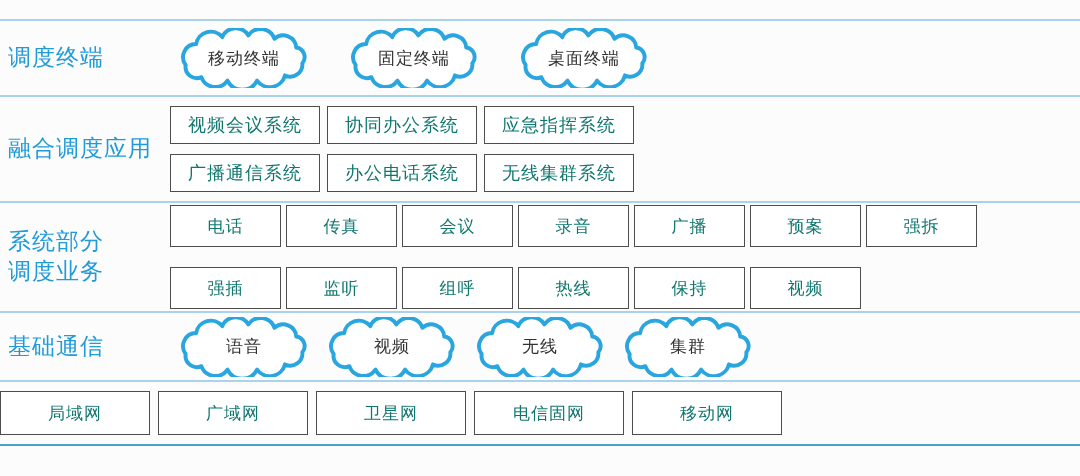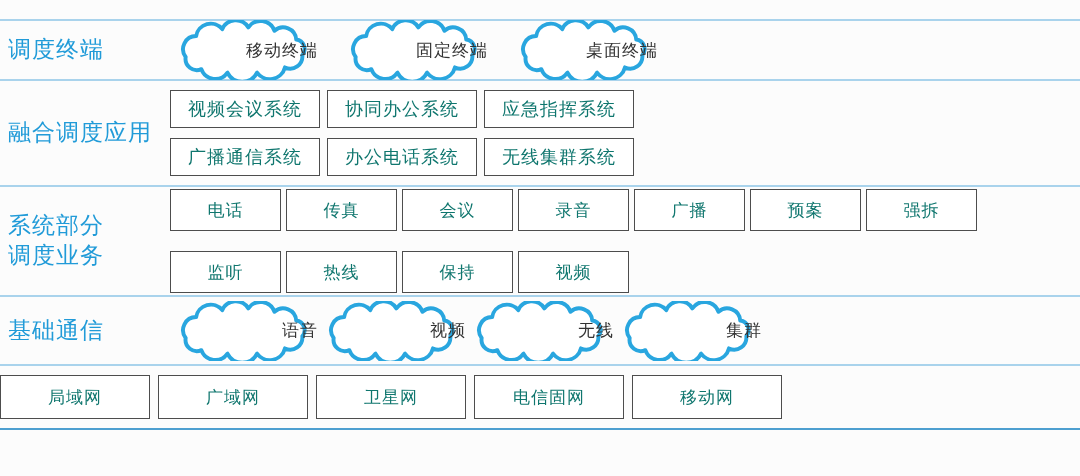--- a/index.html
+++ b/index.html
@@ -11,37 +11,37 @@
     box-sizing:border-box;
     padding-top:19px;
     overflow:hidden;
   }
   .row{
     display:flex;align-items:center;
     border-top:2px solid #a9d3ec;
     box-sizing:border-box;
     width:1080px;
   }
-  .row-terminals{height:60px;font-family:Liberation Serif, serif;}
+  .row-terminals{height:76px;font-family:Liberation Serif, serif;}
   .row-apps{height:106px;}
   .row-services{height:110px;}
   .row-comm{height:69px;}
   .row-networks{height:64px;}
   .bottom-line{width:1080px;height:0;border-top:2px solid #4d9fd0;}
   .row-label{
     width:170px;min-width:170px;
     padding-left:8px;box-sizing:border-box;
     color:#219bd8;font-size:23px;letter-spacing:1px;line-height:1.3;
   }
   .clouds-row{display:flex;align-items:center;}
   .clouds-row.wide-gap{gap:22px;}
   .clouds-row.tight-gap{gap:0;}
   .cloud{
     position:relative;width:148px;height:60px;
-    display:flex;align-items:center;justify-content:flex-end;
+    display:flex;align-items:center;justify-content:center;
   }
   .cloud svg{position:absolute;left:0;top:0;width:100%;height:100%;overflow:visible;}
   .cloud-text{position:relative;font-size:17px;color:#333;letter-spacing:1px;}
   .box{
     border:1.5px solid #4d4d4d;background:#ffffff;
     display:flex;align-items:center;justify-content:center;
     color:#0f766e;box-sizing:border-box;letter-spacing:1px;
   }
   .apps-grid{display:grid;grid-template-columns:repeat(3,150px);gap:10px 7px;}
   .apps-grid .box{height:38px;font-size:18px;}
@@ -106,21 +106,23 @@
       <span style="display:block">调度业务</span>
     </div>
     <div class="svc-grid">
       <div class="box">电话</div>
       <div class="box">传真</div>
       <div class="box">会议</div>
       <div class="box">录音</div>
       <div class="box">广播</div>
       <div class="box">预案</div>
       <div class="box">强拆</div>
+      <div class="box">强插</div>
       <div class="box">监听</div>
+      <div class="box">组呼</div>
       <div class="box">热线</div>
       <div class="box">保持</div>
       <div class="box">视频</div>
     </div>
   </div>
 
   <div class="row row-comm">
     <div class="row-label">基础通信</div>
     <div class="clouds-row tight-gap">
       <div class="cloud">

